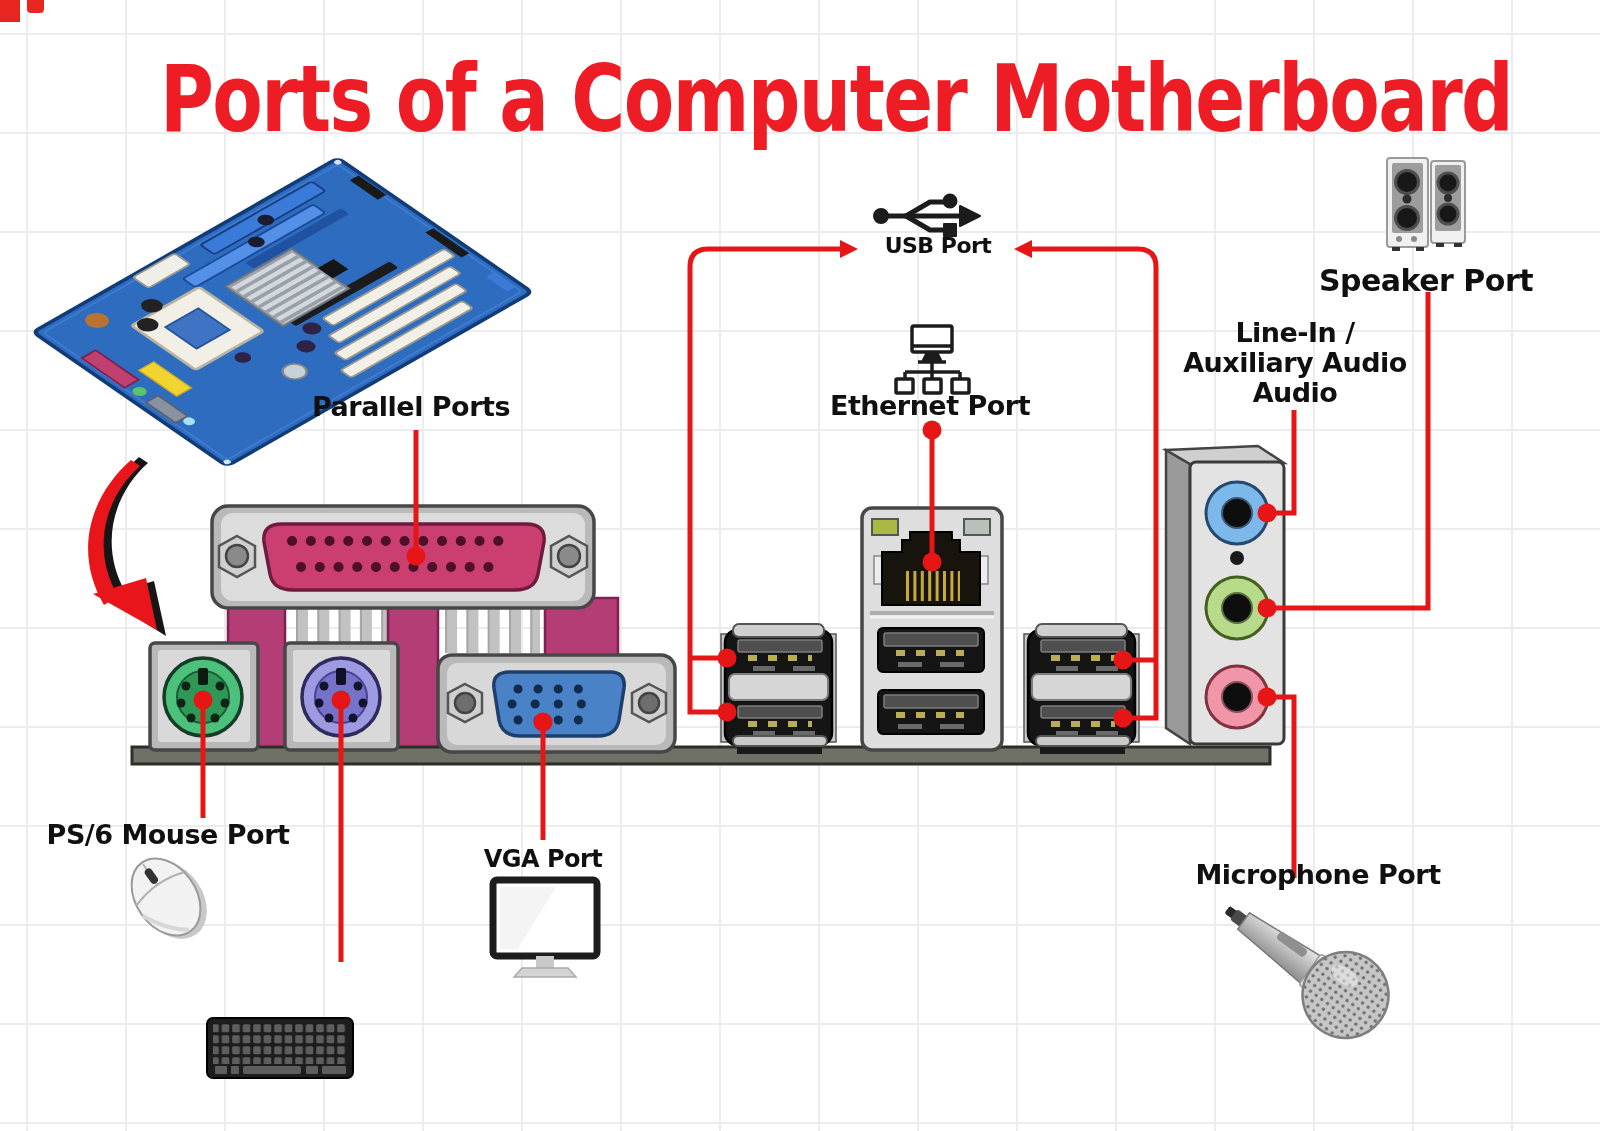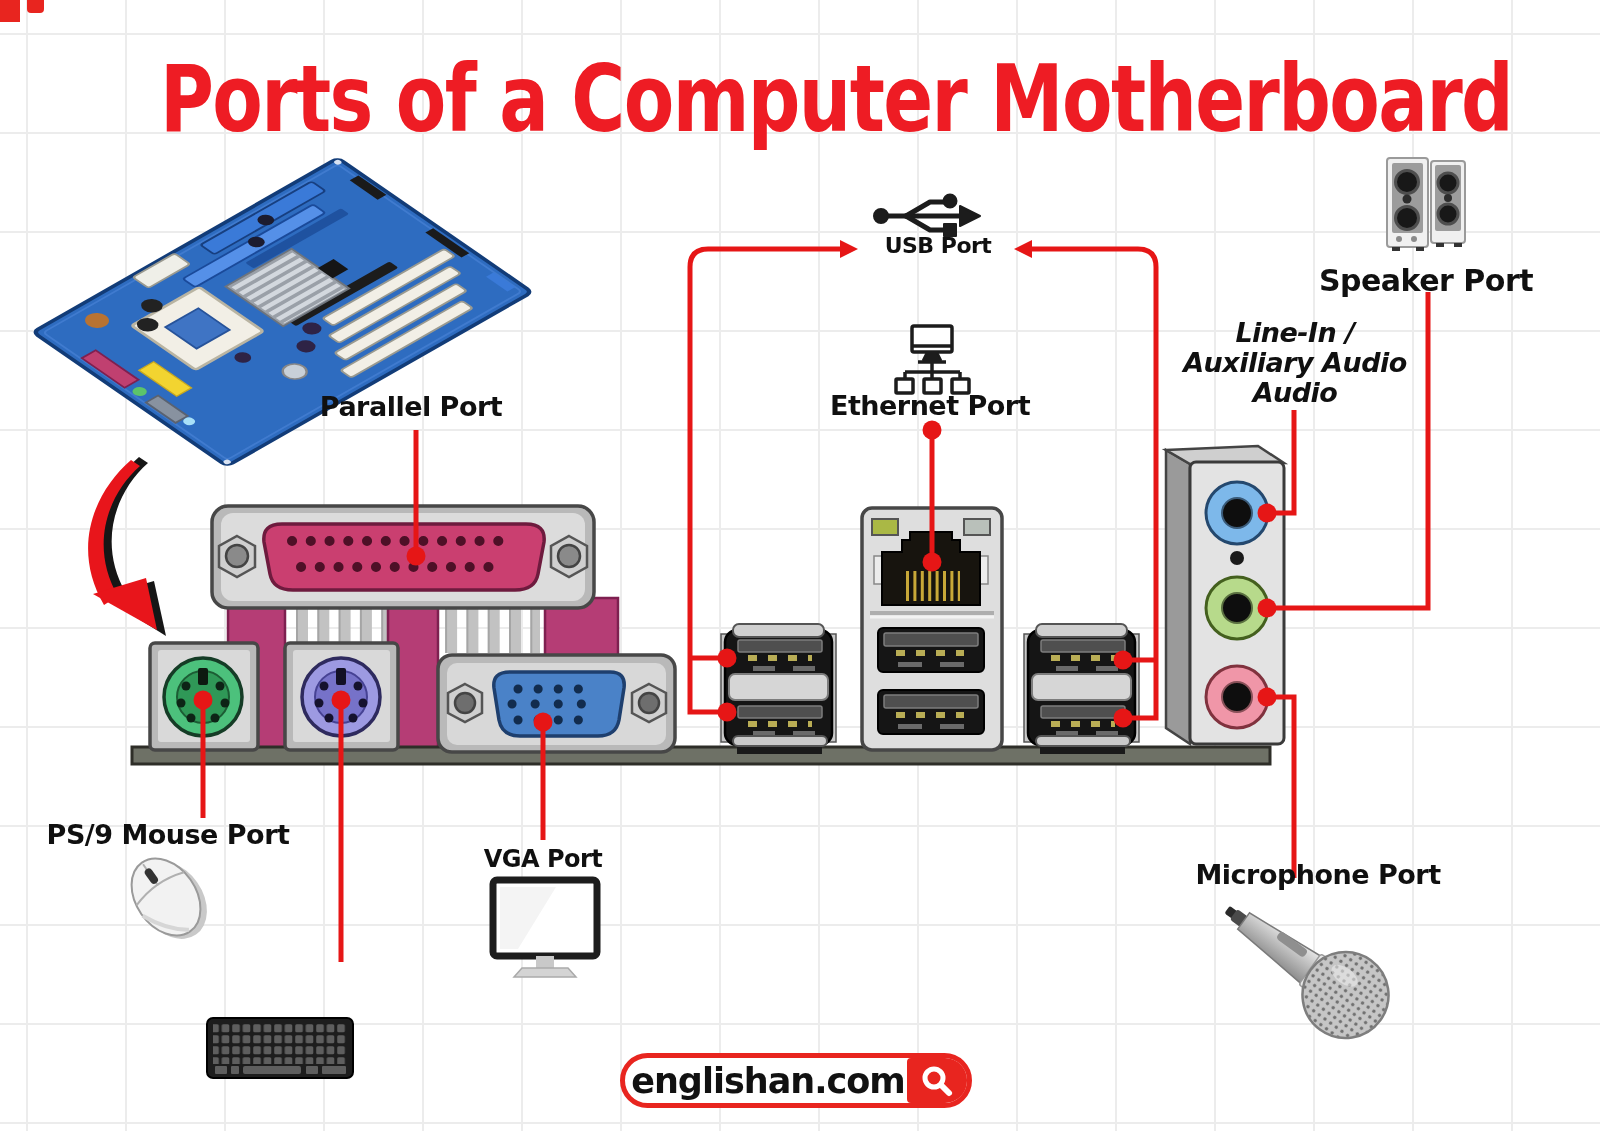--- a/index.html
+++ b/index.html
@@ -363,34 +363,25 @@
       <polygon points="-92,-10 -92,10 -8,17 -8,-17" fill="url(#micGrad)" stroke="#7a7a7a" stroke-width="1.5"></polygon>
       <rect x="-56" y="-14" width="34" height="9" rx="4" fill="#8f8f8f"></rect>
       <rect x="-10" y="-19" width="11" height="38" rx="3" fill="#e8e8e8" stroke="#999" stroke-width="1.5"></rect>
       <circle cx="34" cy="0" r="43" fill="url(#mesh)" stroke="#7e7e7e" stroke-width="2.5"></circle>
       <ellipse cx="22" cy="-15" rx="15" ry="8" fill="#efefef" opacity="0.55"></ellipse>
     </g>
   </svg>
 
   <div class="label" style="left:938px;top:231px;font-size:22px;">USB Port</div>
   <div class="label" style="left:930px;top:391px;">Ethernet Port</div>
-  <div class="label" style="left:411px;top:392px;">Parallel Port</div>
+  <div class="label" style="left:411px;top:392px;">Parallel Ports</div>
   <div class="label" style="left:1426px;top:251px;font-size:30px;margin-top:15px;">Speaker Port</div>
-  <div class="label" style="left:1295px;top:318px;font-style:italic;">
+  <div class="label" style="left:1295px;top:318px;">
     <span style="display:block">Line-In /</span>
     <span style="display:block">Auxiliary Audio</span>
     <span style="display:block">Audio</span>
   </div>
-  <div class="label" style="left:168px;top:820px;">PS/9 Mouse Port</div>
+  <div class="label" style="left:168px;top:820px;">PS/6 Mouse Port</div>
   <div class="label" style="left:543px;top:844px;font-size:24px;">VGA Port</div>
   <div class="label" style="left:1318px;top:860px;">Microphone Port</div>
 
-  <div class="footer-pill">
-    <div class="footer-text">englishan.com</div>
-    <div class="footer-cap">
-      <svg width="36" height="36" viewBox="0 0 36 36">
-        <circle cx="15" cy="15" r="9" fill="none" stroke="#ffffff" stroke-width="5"></circle>
-        <line x1="22" y1="22" x2="30" y2="30" stroke="#ffffff" stroke-width="6" stroke-linecap="round"></line>
-      </svg>
-    </div>
-  </div>
 
 </div>
 
 </body></html>

